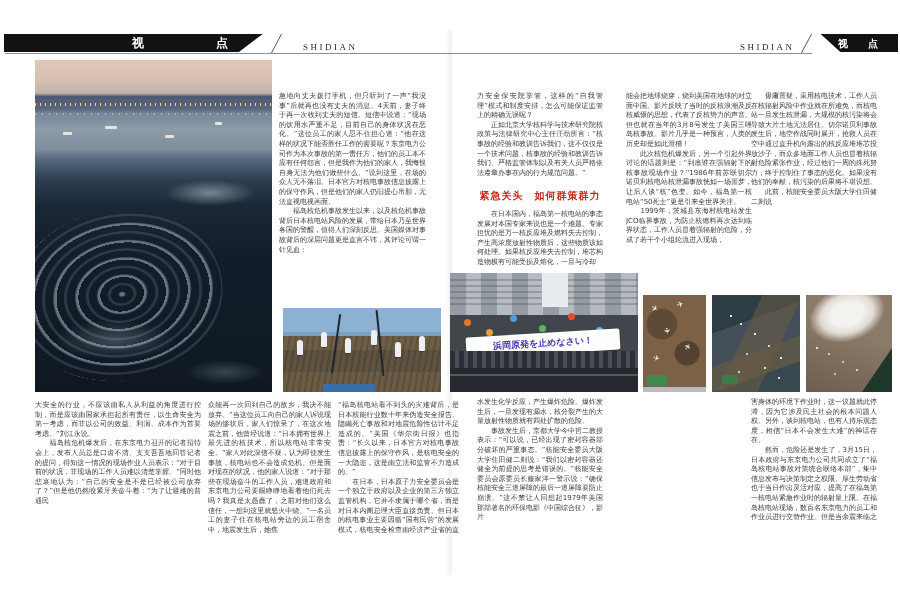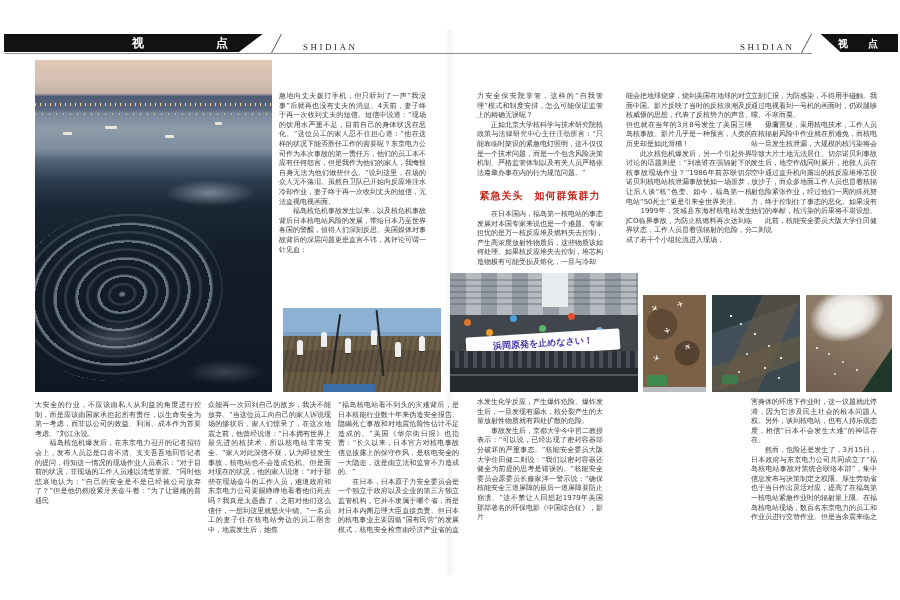--- a/index.html
+++ b/index.html
@@ -181,53 +181,52 @@
     <div class="pad"></div>
   </div>
 
   <div class="photo" id="photo-smoke">
     <div class="water"></div>
     <div class="plume"></div>
     <div class="bldg"></div>
   </div>
 
   <div class="col" id="col-a">
-      <p>急地向丈夫拨打手机，但只听到了一声“我没事”后就再也没有丈夫的消息。4天前，妻子终于再一次收到丈夫的短信。短信中说道：“现场的饮用水严重不足，目前自己的身体状况在恶化。”这位员工的家人忍不住担心道：“他在这样的状况下能否胜任工作的需要呢？东京电力公司作为本次事故的第一责任方，他们的员工本不应有任何怨言，但是我作为他们的家人，我悔恨自身无法为他们做些什么。”说到这里，在场的众人无不落泪。虽然自卫队已开始向反应堆注水冷却作业，妻子终于再一次收到丈夫的短信，无法直视电视画面。</p>
+      <p>急地向丈夫拨打手机，但只听到了一声“我没事”后就再也没有丈夫的消息。4天前，妻子终于再一次收到丈夫的短信。短信中说道：“现场的饮用水严重不足，目前自己的身体状况在恶化。”这位员工的家人忍不住担心道：“他在这样的状况下能否胜任工作的需要呢？东京电力公司作为本次事故的第一责任方，他们的员工本不应有任何怨言，但是我作为他们的家人，我悔恨自身无法为他们做些什么。”说到这里，在场的众人无不落泪。日本官方对核电事故信息披露上的保守作风，但是他们的家人仍旧提心吊胆，无法直视电视画面。</p>
       <p>　　福岛核危机事故发生以来，以及核危机事故背后日本核电站风险的发展，带给日本乃至世界各国的警醒，值得人们深刻反思。美国媒体对事故背后的深层问题更是直言不讳，其评论可谓一针见血：</p>
     </div>
 
   <div class="col" id="bl-col1">
       <p>大安全的行业，不应该由私人从利益的角度进行控制，而是应该由国家承担起所有责任，以生命安全为第一考虑，而非以公司的效益、利润、成本作为首要考虑。”刘江永说。</p>
       <p>　　福岛核危机爆发后，在东京电力召开的记者招待会上，发布人员总是口齿不清、支支吾吾地回答记者的提问，得知这一情况的现场作业人员表示：“对于目前的状况，非现场的工作人员难以清楚掌握。”同时他悲哀地认为：“自己的安全是不是已经被公司放弃了？”但是他仍然咬紧牙关奋斗着：“为了让避难的普通民</p>
     </div>
   <div class="col" id="bl-col2">
       <p>众能再一次回到自己的故乡，我决不能放弃。”当这位员工向自己的家人诉说现场的惨状后，家人们惊呆了，在这次地震之前，他曾经说道：“日本拥有世界上最先进的核技术，所以核电站非常安全。”家人对此深信不疑，认为即使发生事故，核电站也不会造成危机。但是面对现在的状况，他的家人说道：“对于那些在现场奋斗的工作人员，难道政府和东京电力公司要眼睁睁地看着他们死去吗？我真是太愚蠢了，之前对他们这么信任，一想到这里就怒火中烧。”一名员工的妻子住在核电站旁边的员工宿舍中，地震发生后，她焦</p>
     </div>
   <div class="col" id="bl-col3">
       <p>“福岛核电站看不到头的灾难背后，是日本核能行业数十年来伪造安全报告、隐瞒死亡事故和对地震危险性估计不足造成的。”美国《华尔街日报》也指责：“长久以来，日本官方对核电事故信息披露上的保守作风，是核电安全的一大隐患，这是由立法和监管不力造成的。”</p>
       <p>　　在日本，日本原子力安全委员会是一个独立于政府以及企业的第三方独立监管机构，它并不隶属于哪个省，而是对日本内阁总理大臣直接负责。但日本的核电事业主要因循“国有民营”的发展模式，核电安全检查由经济产业省的直属机构原子</p>
     </div>
 
   <div class="col" id="rt-col1">
     <div>
         <p>力安全保安院掌管，这样的“自我管理”模式和制度安排，怎么可能保证监管上的精确无误呢？</p>
-        <p>　　正如北京大学核科学与技术研究院核政策与法律研究中心主任汪劲所言：“只能靠临时架设的紧急电灯照明，这不仅仅是一个技术问题，而是一个包含风险决策机制、严格监管体制以及有关人员严格依法遵章办事在内的行为规范问题。”</p>
+        <p>　　正如北京大学核科学与技术研究院核政策与法律研究中心主任汪劲所言：“核事故的经验和教训告诉我们，这不仅仅是一个技术问题，核事故的经验和教训告诉我们、严格监管体制以及有关人员严格依法遵章办事在内的行为规范问题。”</p>
       </div>
     <h3 class="red-heading">紧急关头　如何群策群力</h3>
     <div>
         <p>　　在日本国内，福岛第一核电站的事态发展对本国专家来说也是一个难题。专家担忧的是万一核反应堆及燃料失去控制，产生高浓度放射性物质后，这些物质该如何处理。如果核反应堆失去控制，堆芯构造物极有可能受损及熔化，一旦与冷却</p>
       </div>
   </div>
   <div class="col" id="rt-col2">
       <p>能会把地球烧穿，烧到美国在地球的对立面中国。影片反映了当时的反核浪潮及反核威慑的思想，代表了反核势力的声音。但也就在当年的3月8号发生了美国三哩岛核事故。影片几乎是一种预言，人类的历史却是如此滑稽！</p>
       <p>　　此次核危机爆发后，另一个引起外界讨论的话题则是：“到底谁在强辐射下的核事故现场作业？”1986年前苏联切尔诺贝利核电站核泄漏事故恍如一场噩梦，让后人谈“核”色变。如今，福岛第一核电站“50死士”更是引来全世界关注。</p>
       <p>　　1999年，茨城县东海村核电站发生JCO临界事故，为防止核燃料再次达到临界状态，工作人员冒着强辐射的危险，分成了若干个小组轮流进入现场，</p>
     </div>
   <div class="col" id="rt-col3">
-      <p>立刻汇报，为防感染，不得用手碰触。我通过电视看到一号机的画面时，仍双腿哆嗦、不寒而栗。</p>
       <p>　　毋庸置疑，采用核电技术，工作人员在核辐射风险中作业就在所难免，而核电站一旦发生核泄漏，大规模的核污染将会导致大片土地无法居住。切尔诺贝利事故发生后，地空作战同时展开，抢救人员在空中通过直升机向露出的核反应堆堆芯投放沙子，而众多地面工作人员也冒着核辐射危险紧张作业，经过他们一周的殊死努力，终于控制住了事态的恶化。如果没有他们的奉献，核污染的后果将不堪设想。</p>
       <p>　　此前，核能安全委员大阪大学住田健二则说</p>
     </div>
 
   <div class="col" id="rb-col1">
       <p>水发生化学反应，产生爆炸危险。爆炸发生后，一旦发现有漏水，核分裂产生的大量放射性物质就有四处扩散的危险。</p>
       <p>　　事故发生后，京都大学今中哲二教授表示：“可以说，已经出现了密封容器部分破坏的严重事态。”核能安全委员大阪大学住田健二则说：“我们以密封容器还健全为前提的思考是错误的。”核能安全委员会原委员长藤家洋一警示说：“确保核能安全三道屏障的最后一道屏障要防止崩溃。”这不禁让人回想起1979年美国那部著名的环保电影《中国综合征》，影片</p>
     </div>
   <div class="col" id="rb-col3">
       <p>害身体的环境下作业时，这一议题就此停滞，因为它涉及民主社会的根本问题人权。另外，谈到核电站，也有人持乐观态度，相信“日本不会发生大难”的神话存在。</p>

